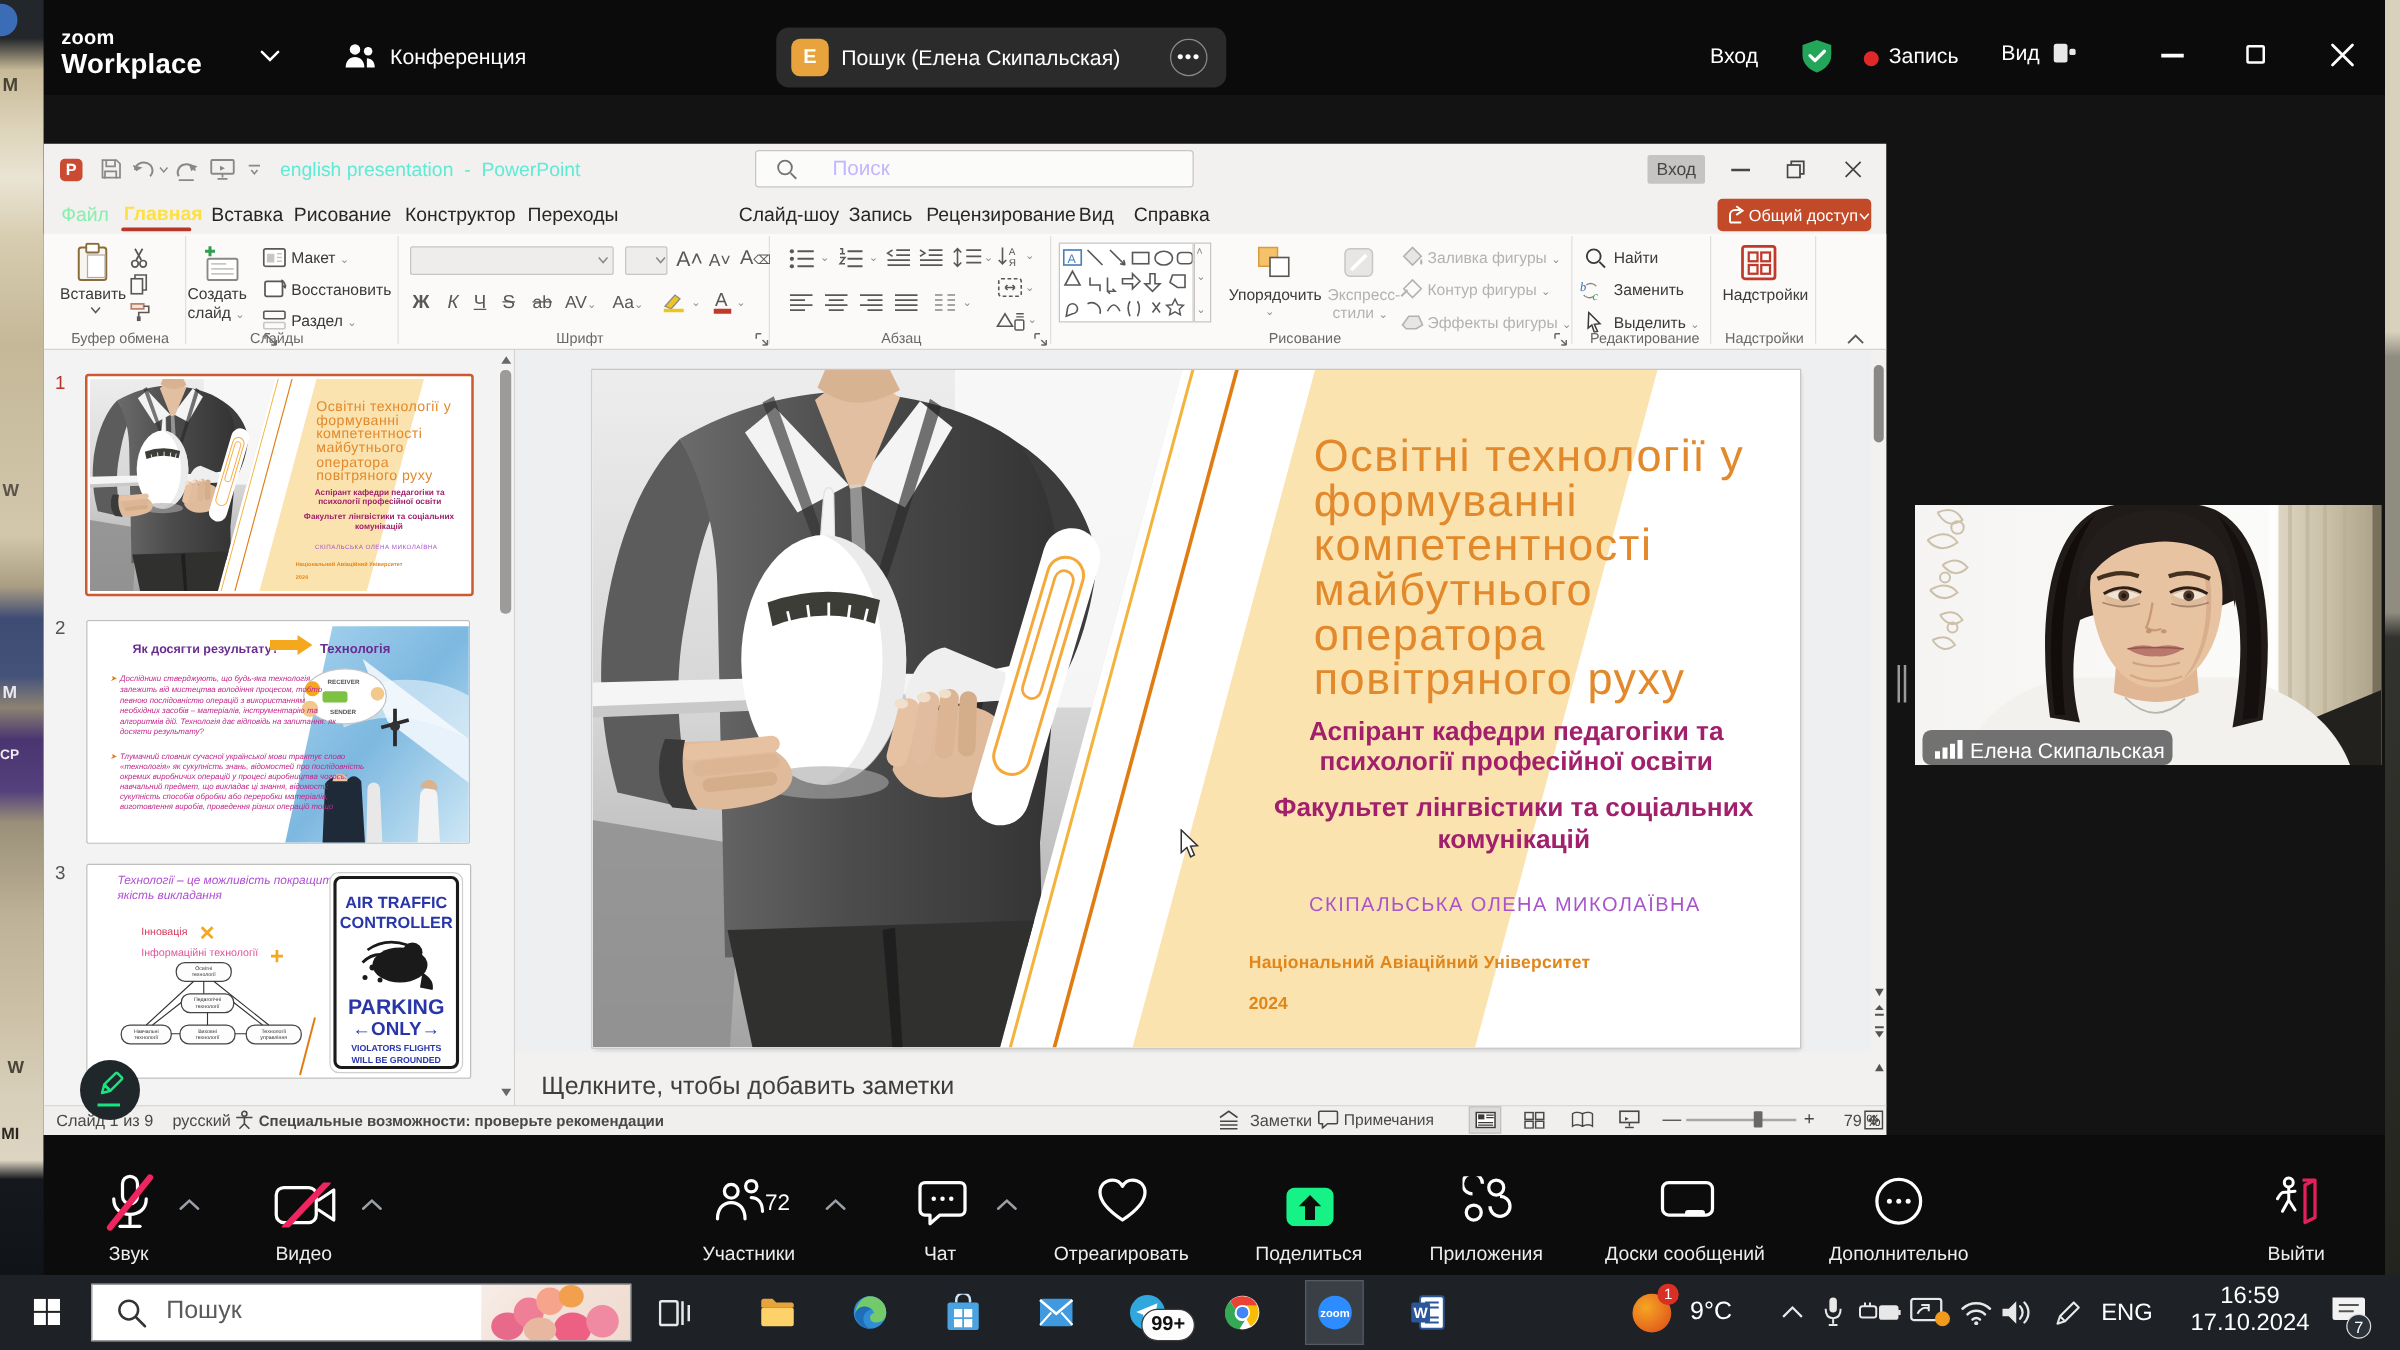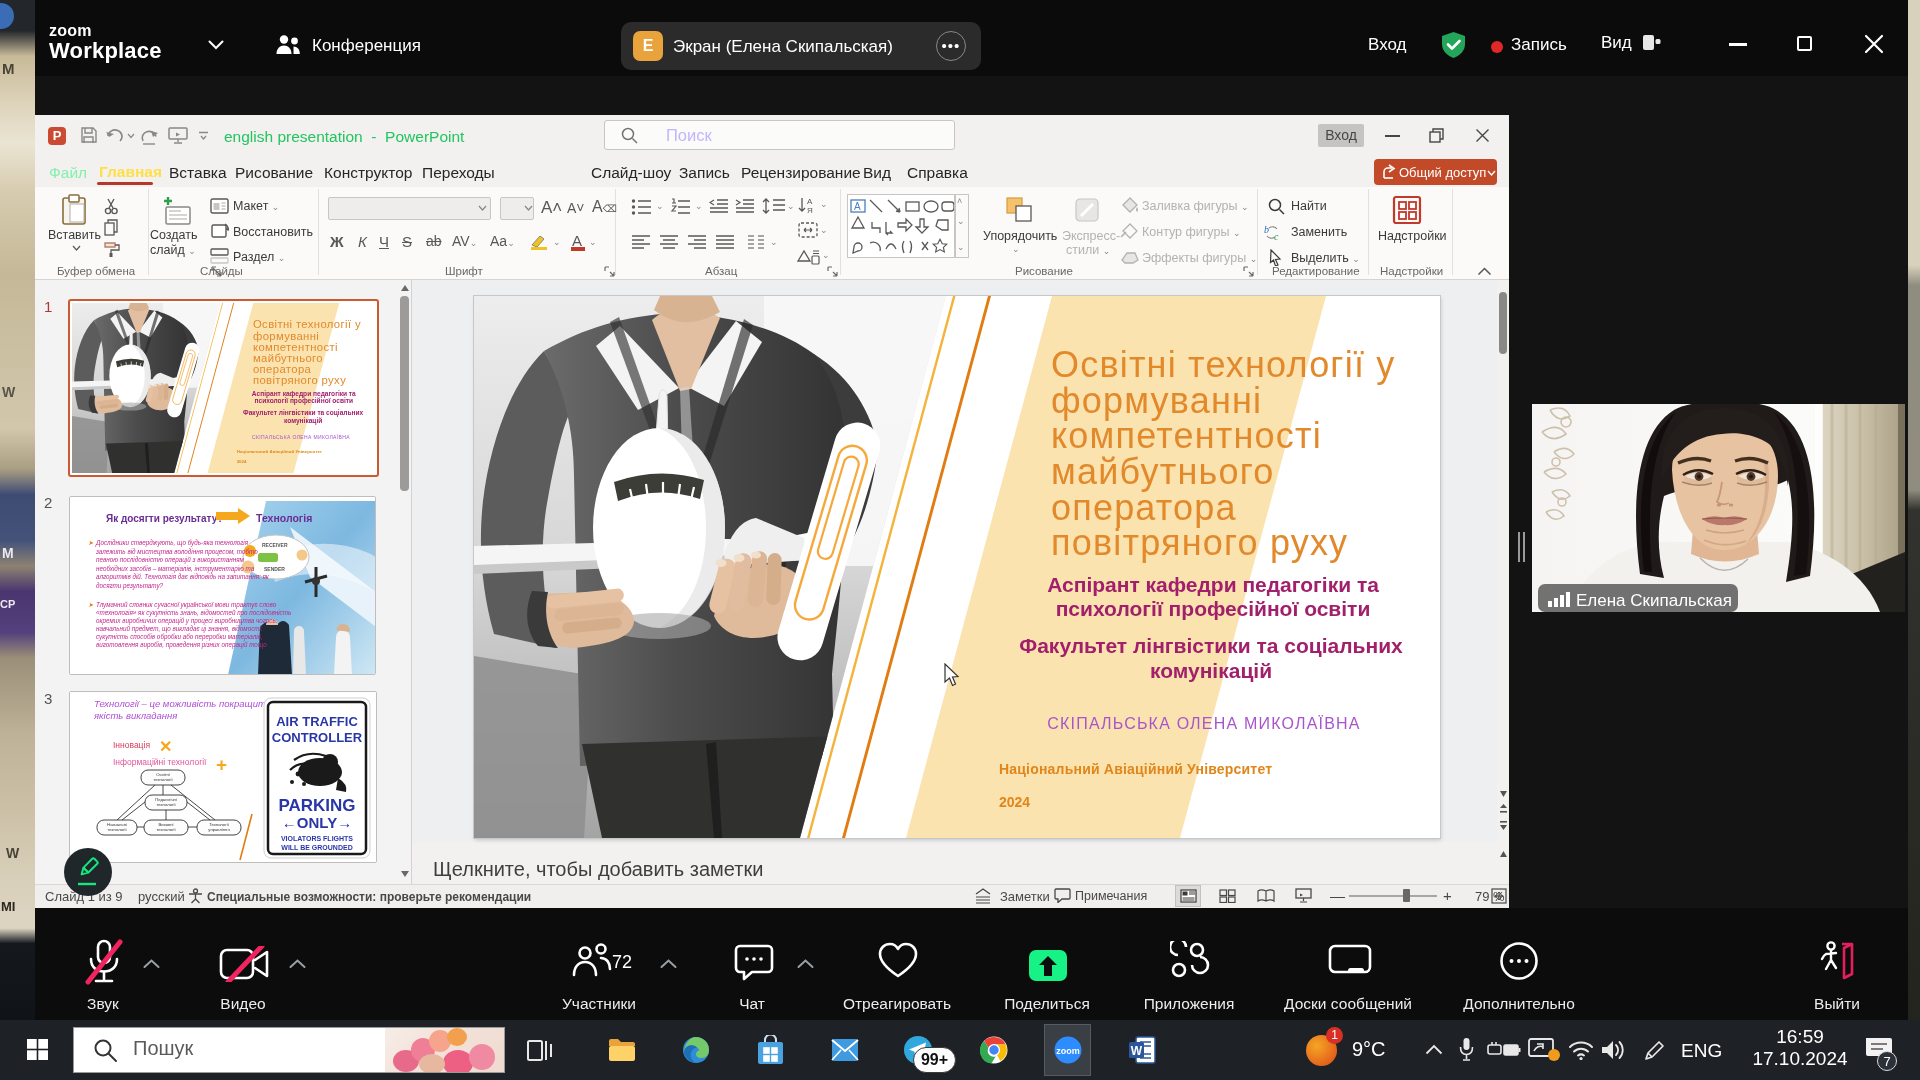--- a/index.html
+++ b/index.html
@@ -29,21 +29,21 @@
     </svg>
 <svg class="abs" style="left:274px;top:32px;" width="28" height="26" viewBox="0 0 28 26">
       <circle cx="10" cy="7.5" r="4.2" fill="#fff"></circle>
       <path d="M2.5 22 c0-5.5 3.4-8.5 7.5-8.5 s7.5 3 7.5 8.5 z" fill="#fff"></path>
       <circle cx="20.5" cy="9" r="3.4" fill="#fff"></circle>
       <path d="M19.5 14.5 c3.8 0 6.3 2.8 6.3 7.5 l-6.3 0" fill="#fff"></path>
     </svg>
 <div class="abs" style="left:312px;top:36px;color:#fff;font-size:17px;">Конференция</div>
 <div class="abs" style="left:621px;top:22px;width:360px;height:48px;background:#2b2b2b;border-radius:10px;"></div>
 <div class="abs" style="left:633px;top:31px;width:30px;height:30px;background:#e8a33d;border-radius:7px;color:#fff;font-size:16px;font-weight:bold;text-align:center;line-height:30px;">Е</div>
-<div class="abs" style="left:673px;top:37px;color:#fff;font-size:17px;">Экран (Елена Скипальская)</div>
+<div class="abs" style="left:673px;top:37px;color:#fff;font-size:17px;">Пошук (Елена Скипальская)</div>
 <div class="abs" style="left:936px;top:31px;width:30px;height:30px;border:1.5px solid #888;border-radius:50%;color:#fff;font-size:15px;letter-spacing:1px;text-align:center;line-height:27px;">•••</div>
 <div class="abs" style="left:1368px;top:35px;color:#fff;font-size:17px;">Вход</div>
 <svg class="abs" style="left:1440px;top:31px;" width="27" height="28" viewBox="0 0 27 28">
       <path d="M13.5 1 L25 5 V13 c0 7-5 11.5-11.5 14 C7 24.5 2 20 2 13 V5 Z" fill="#23a55a"></path>
       <path d="M8 13.5 l4 4 l7.5 -7.5" stroke="#fff" stroke-width="2.6" fill="none" stroke-linecap="round" stroke-linejoin="round"></path>
     </svg>
 <div class="abs" style="left:1491px;top:41px;width:12px;height:12px;background:#e02828;border-radius:50%;"></div>
 <div class="abs" style="left:1511px;top:35px;color:#fff;font-size:17px;">Запись</div>
 <div class="abs" style="left:1601px;top:33px;color:#fff;font-size:17px;">Вид</div>
 <svg class="abs" style="left:1642px;top:33px;" width="20" height="20" viewBox="0 0 20 20">
@@ -86,21 +86,21 @@
       <path d="M3 17 h12" stroke="#8a8886" stroke-width="1.4"></path>
     </svg>
 <svg class="abs" style="left:168px;top:127px;" width="20" height="17" viewBox="0 0 20 17">
       <rect x="1" y="1" width="18" height="11" rx="1" stroke="#8a8886" stroke-width="1.5" fill="none"></rect>
       <path d="M8 5.5 l4 2 l-4 2 z" fill="#8a8886"></path>
       <path d="M10 12 v3 M6 16 h8" stroke="#8a8886" stroke-width="1.4"></path>
     </svg>
 <svg class="abs" style="left:198px;top:131px;" width="11" height="9" viewBox="0 0 11 9">
       <path d="M1 1.5 h9 M3 5 l2.5 3 L8 5" stroke="#8a8886" stroke-width="1.3" fill="none"></path>
     </svg>
-<div class="abs" style="left:224px;top:128px;color:#22c55e;font-size:15.5px;">english presentation&nbsp;&nbsp;-&nbsp;&nbsp;PowerPoint</div>
+<div class="abs" style="left:224px;top:128px;color:#5eead4;font-size:15.5px;">english presentation&nbsp;&nbsp;-&nbsp;&nbsp;PowerPoint</div>
 <div class="abs" style="left:604px;top:120px;width:351px;height:30px;background:#fbfbfa;border:1px solid #c8c6c4;border-radius:3px;"></div>
 <svg class="abs" style="left:621px;top:127px;" width="17" height="17" viewBox="0 0 17 17">
       <circle cx="7" cy="7" r="5.5" stroke="#767472" stroke-width="1.5" fill="none"></circle>
       <path d="M11.5 11.5 L16 16" stroke="#767472" stroke-width="1.5"></path>
     </svg>
 <div class="abs" style="left:666px;top:126px;color:#c4b5fd;font-size:16.5px;">Поиск</div>
 <div class="abs" style="left:1318px;top:124px;width:46px;height:23px;background:#c6c4c2;border-radius:2px;color:#484644;font-size:14px;text-align:center;line-height:23px;">Вход</div>
 <div class="abs" style="left:1385px;top:135px;width:15px;height:1.8px;background:#484644;"></div>
 <svg class="abs" style="left:1429px;top:128px;" width="15" height="15" viewBox="0 0 15 15">
       <rect x="1" y="4" width="10" height="10" stroke="#484644" stroke-width="1.4" fill="none"></rect>

